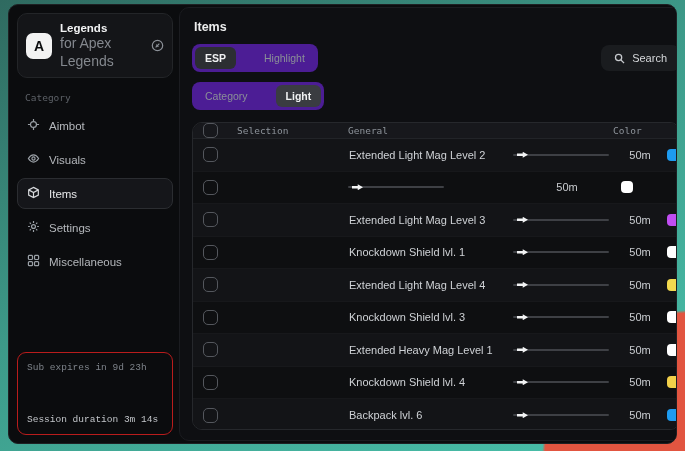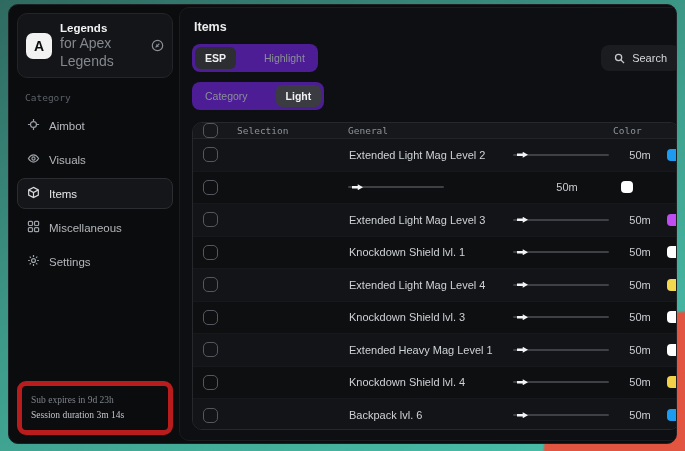--- a/index.html
+++ b/index.html
@@ -27,24 +27,24 @@
   .brand-sub{ color:#84888e; font-size:14px; }
   .pin{ color:#8a8f96; display:flex; }
   .cat-label{ font-family:"DejaVu Sans Mono", monospace; color:#5d6167; font-size:9.5px;
     margin:14px 0 4px 8px; }
   .nav{ display:flex; flex-direction:column; }
   .nav-item{ display:flex; align-items:center; gap:9px; color:#b4b7bb; font-size:11.5px;
     padding:7px 9px; border:1px solid transparent; border-radius:8px; margin-top:3px; cursor:default; }
   .nav-item.active{ background:#15161a; border-color:#2b2d31; color:#e7e8ea; }
   .nav-item svg{ flex:0 0 auto; }
   .spacer{ flex:1; }
-  .sub-card{ border:5px solid #b91c1c; border-radius:9px; padding:7px 9px;
-    font-family:Liberation Serif, serif; line-height:1.6; }
+  .sub-card{ border:1px solid #b91c1c; border-radius:9px; padding:7px 9px;
+    font-family:Liberation Mono, monospace; line-height:1.6; }
   .sub-line1{ color:#7e838a; font-size:9.5px; }
-  .sub-line2{ color:#c3c6ca; font-size:9.5px; }
+  .sub-line2{ color:#c3c6ca; font-size:9.5px;margin-top:37px; }
   
   .main{ flex:1; margin:2px 2px 2px 0; background:#0e0f12; border-radius:10px;
     border:1px solid #1b1c20; padding:10px 12px; display:flex; flex-direction:column; }
   .page-title{ color:#eceded; font-size:12.5px; font-weight:bold; margin:2px 0 10px 2px; }
   .row-bar{ display:flex; align-items:center; justify-content:space-between; margin-bottom:10px; }
   .seg{ display:inline-flex; background:#4c1d95; border-radius:8px; padding:3px; gap:18px; }
   .seg-btn{ color:#8b9097; font-size:10.5px; padding:5px 10px; border-radius:6px; cursor:default; }
   .seg-btn.active{ background:#2c2e32; color:#f0f1f2; font-weight:bold; }
   .seg2 .seg-btn.active{ background:#3a3c41; }
   .search-btn{ display:inline-flex; align-items:center; gap:7px; background:#1a1c1f;
@@ -110,34 +110,34 @@
       <div class="nav-item active">
         <span>
           <svg width="13" height="13" viewBox="0 0 14 14" fill="none" stroke="#d7d9dc" stroke-width="1.3">
             <path d="M7 1.5 12.2 4.2v5.6L7 12.5 1.8 9.8V4.2Z M1.8 4.2 7 7l5.2-2.8 M7 7v5.5"></path>
           </svg></span>
         <span>Items</span>
       </div>
       <div class="nav-item">
         <span>
           <svg width="13" height="13" viewBox="0 0 14 14" fill="none" stroke="#9aa0a6" stroke-width="1.3">
+            <circle cx="7" cy="7" r="2.1"></circle>
+            <path d="M7 1.2v1.9 M7 10.9v1.9 M1.2 7h1.9 M10.9 7h1.9 M2.9 2.9l1.3 1.3 M9.8 9.8l1.3 1.3 M11.1 2.9 9.8 4.2 M4.2 9.8 2.9 11.1"></path>
+          </svg></span>
+        <span>Settings</span>
+      </div>
+      <div class="nav-item">
+        <span>
+          <svg width="13" height="13" viewBox="0 0 14 14" fill="none" stroke="#9aa0a6" stroke-width="1.3">
             <rect x="1.5" y="1.5" width="4.4" height="4.4" rx="1"></rect>
               <rect x="8.1" y="1.5" width="4.4" height="4.4" rx="1"></rect>
             <rect x="1.5" y="8.1" width="4.4" height="4.4" rx="1"></rect>
               <rect x="8.1" y="8.1" width="4.4" height="4.4" rx="1"></rect>
           </svg></span>
         <span>Miscellaneous</span>
-      </div>
-      <div class="nav-item">
-        <span>
-          <svg width="13" height="13" viewBox="0 0 14 14" fill="none" stroke="#9aa0a6" stroke-width="1.3">
-            <circle cx="7" cy="7" r="2.1"></circle>
-            <path d="M7 1.2v1.9 M7 10.9v1.9 M1.2 7h1.9 M10.9 7h1.9 M2.9 2.9l1.3 1.3 M9.8 9.8l1.3 1.3 M11.1 2.9 9.8 4.2 M4.2 9.8 2.9 11.1"></path>
-          </svg></span>
-        <span>Settings</span>
       </div>
     </div>
 
     <div class="spacer"></div>
 
     <div class="sub-card">
       <div class="sub-line1">Sub expires in 9d 23h</div>
       <div class="sub-line2">Session duration 3m 14s</div>
     </div>
   </div>

